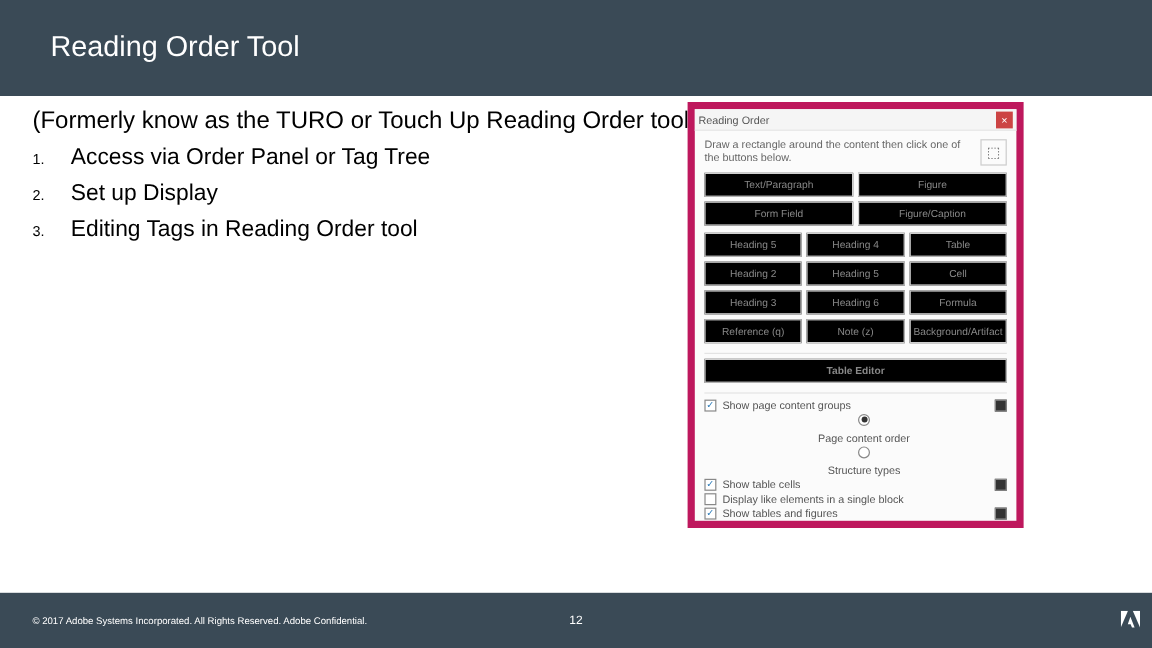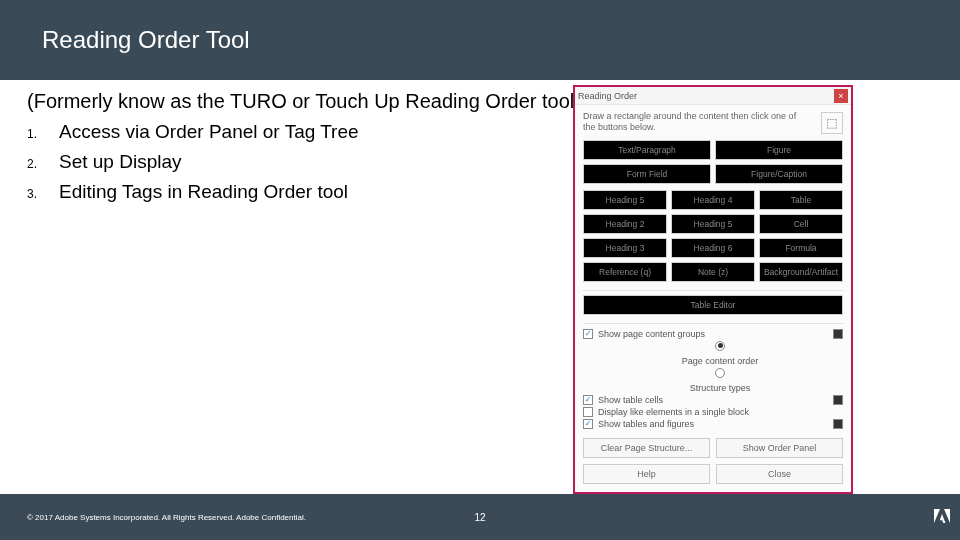--- a/index.html
+++ b/index.html
@@ -12,34 +12,34 @@
   .subtitle { font-size: 20px; margin-bottom: 8px; }
 
   .steps { list-style: none; }
   .steps li { display: flex; align-items: baseline; margin-bottom: 8px; }
   .steps .num { font-size: 12px; width: 32px; }
   .steps .txt { font-size: 19px; }
 
   
   .dialog {
     position: absolute; top: 85px; left: 573px; width: 280px;
-    border: 2px solid #be185d; background: #fbfbfb; font-size: 9px; color: #666;
+    border: 6px solid #be185d; background: #fbfbfb; font-size: 9px; color: #666;
   }
   .dlg-head { display: flex; align-items: center; background: #f5f5f5; border-bottom: 1px solid #e5e5e5; height: 18px; padding: 0 3px; }
   .dlg-title { flex: 1; color: #555; font-size: 9px; }
   .dlg-close { width: 14px; height: 14px; background: #c44; color: #fff; display: flex; align-items: center; justify-content: center; font-size: 9px; }
 
   .dlg-instr { display: flex; align-items: flex-end; padding: 6px 8px; gap: 10px; }
   .dlg-instr-text { flex: 1; font-size: 9px; line-height: 1.25; }
   .dlg-icon { width: 22px; height: 22px; border: 1px solid #ccc; display: flex; align-items: center; justify-content: center; font-size: 12px; }
 
   .btn-grid { display: grid; grid-template-columns: 1fr 1fr 1fr; gap: 4px; padding: 0 8px 4px; }
   .btn-grid-2 { display: grid; grid-template-columns: 1fr 1fr; gap: 4px; padding: 0 8px 6px; }
   .gbtn { border: 1px solid #d0d0d0; background: #000000; color: #888; height: 20px; display: flex; align-items: center; justify-content: center; font-size: 8.5px; }
-  .gbtn.wide { grid-column: span 3; }
+  .gbtn.wide { grid-column: span 3; font-weight: bold; }
 
   .sep { border-top: 1px solid #e3e3e3; margin: 4px 8px; }
 
   .check-row { display: flex; align-items: center; padding: 1px 8px; gap: 5px; font-size: 9px; color: #555; }
   .check-row.indent { padding-left: 22px; flex-direction: column; }
   .cbox { width: 10px; height: 10px; border: 1px solid #888; display: inline-flex; align-items: center; justify-content: center; font-size: 8px; color: #2b7bb9; background:#fff; }
   .rdot { width: 10px; height: 10px; border: 1px solid #888; border-radius: 50%; display:inline-flex; align-items:center; justify-content:center; background:#fff;}
   .rdot.sel::after { content:""; width:5px; height:5px; background:#333; border-radius:50%; }
   .right-box { margin-left: auto; width: 10px; height: 10px; border: 1px solid #888; background:#333; }
 
@@ -136,26 +136,20 @@
   <div class="check-row">
     <span class="cbox"></span>
     <span>Display like elements in a single block</span>
   </div>
   <div class="check-row">
     <span class="cbox">✓</span>
     <span>Show tables and figures</span>
     <span class="right-box"></span>
   </div>
 
-  <div class="footer-btns">
-    <span class="fbtn">Clear Page Structure...</span>
-    <span class="fbtn">Show Order Panel</span>
-    <span class="fbtn">Help</span>
-    <span class="fbtn">Close</span>
-  </div>
 </div>
 
 <div class="slide-footer">
   <span class="copyright">© 2017 Adobe Systems Incorporated. All Rights Reserved. Adobe Confidential.</span>
   <span class="pagenum">12</span>
   <span class="adobe-logo">
     <svg viewBox="0 0 16 16">
         <polygon points="0,0 6,0 0,14" fill="#fff"></polygon>
         <polygon points="10,0 16,0 16,14" fill="#fff"></polygon>
         <polygon points="8,5 11.5,14 9.3,14 8.2,11.3 5.8,11.3" fill="#fff"></polygon>

